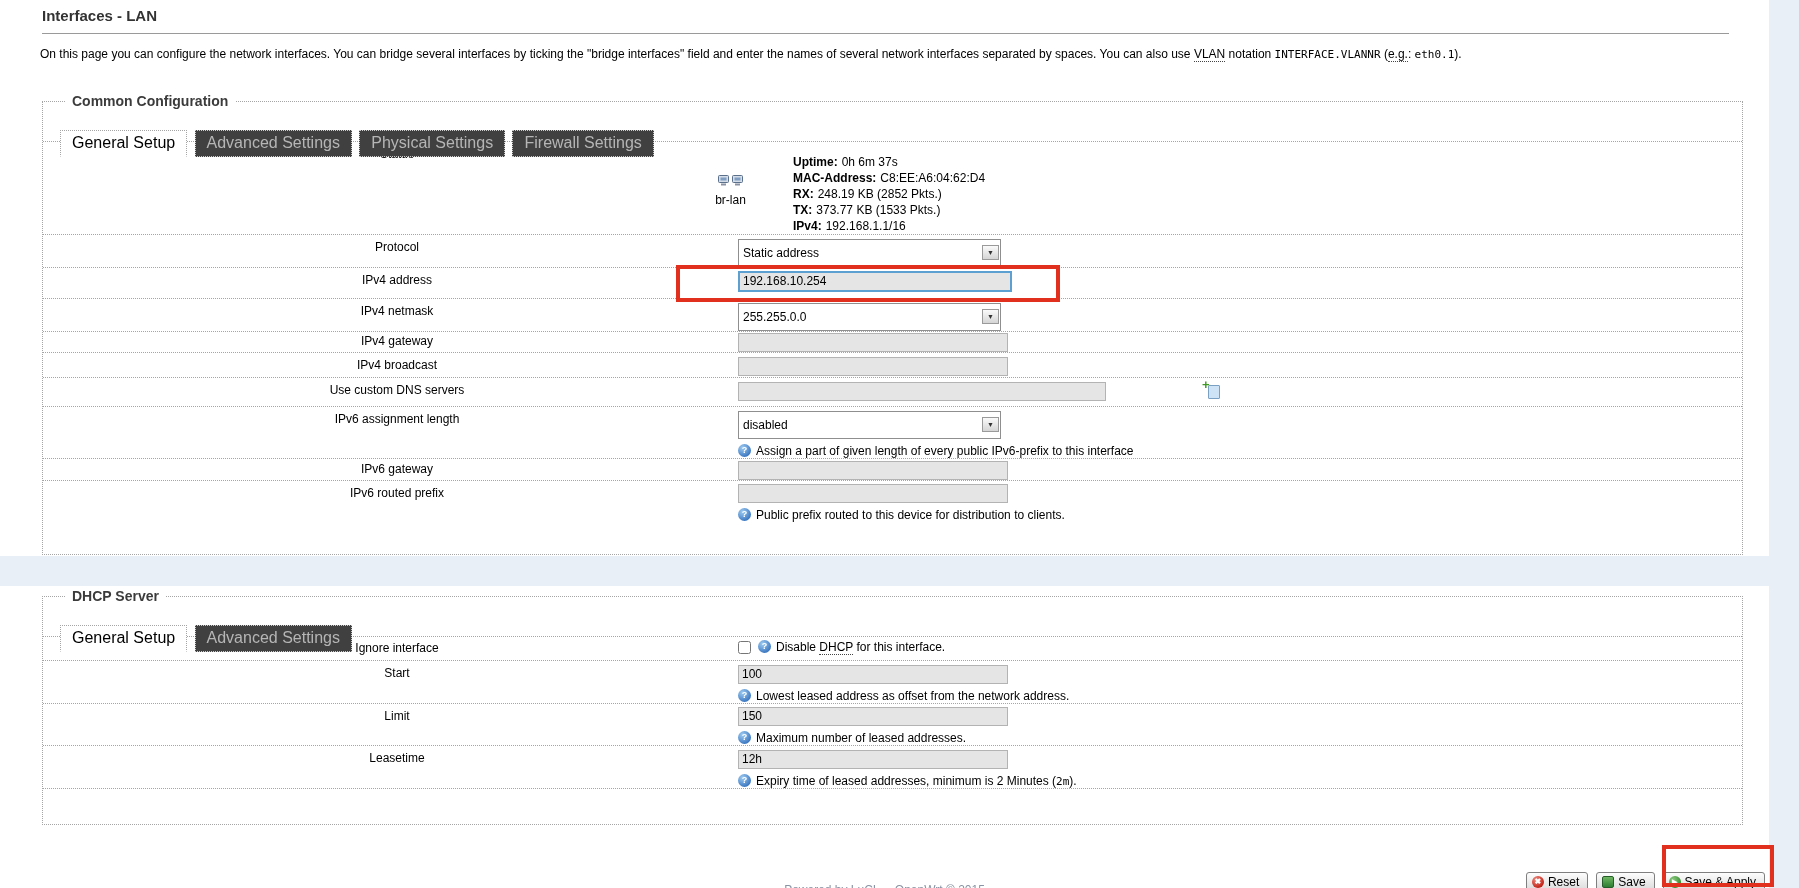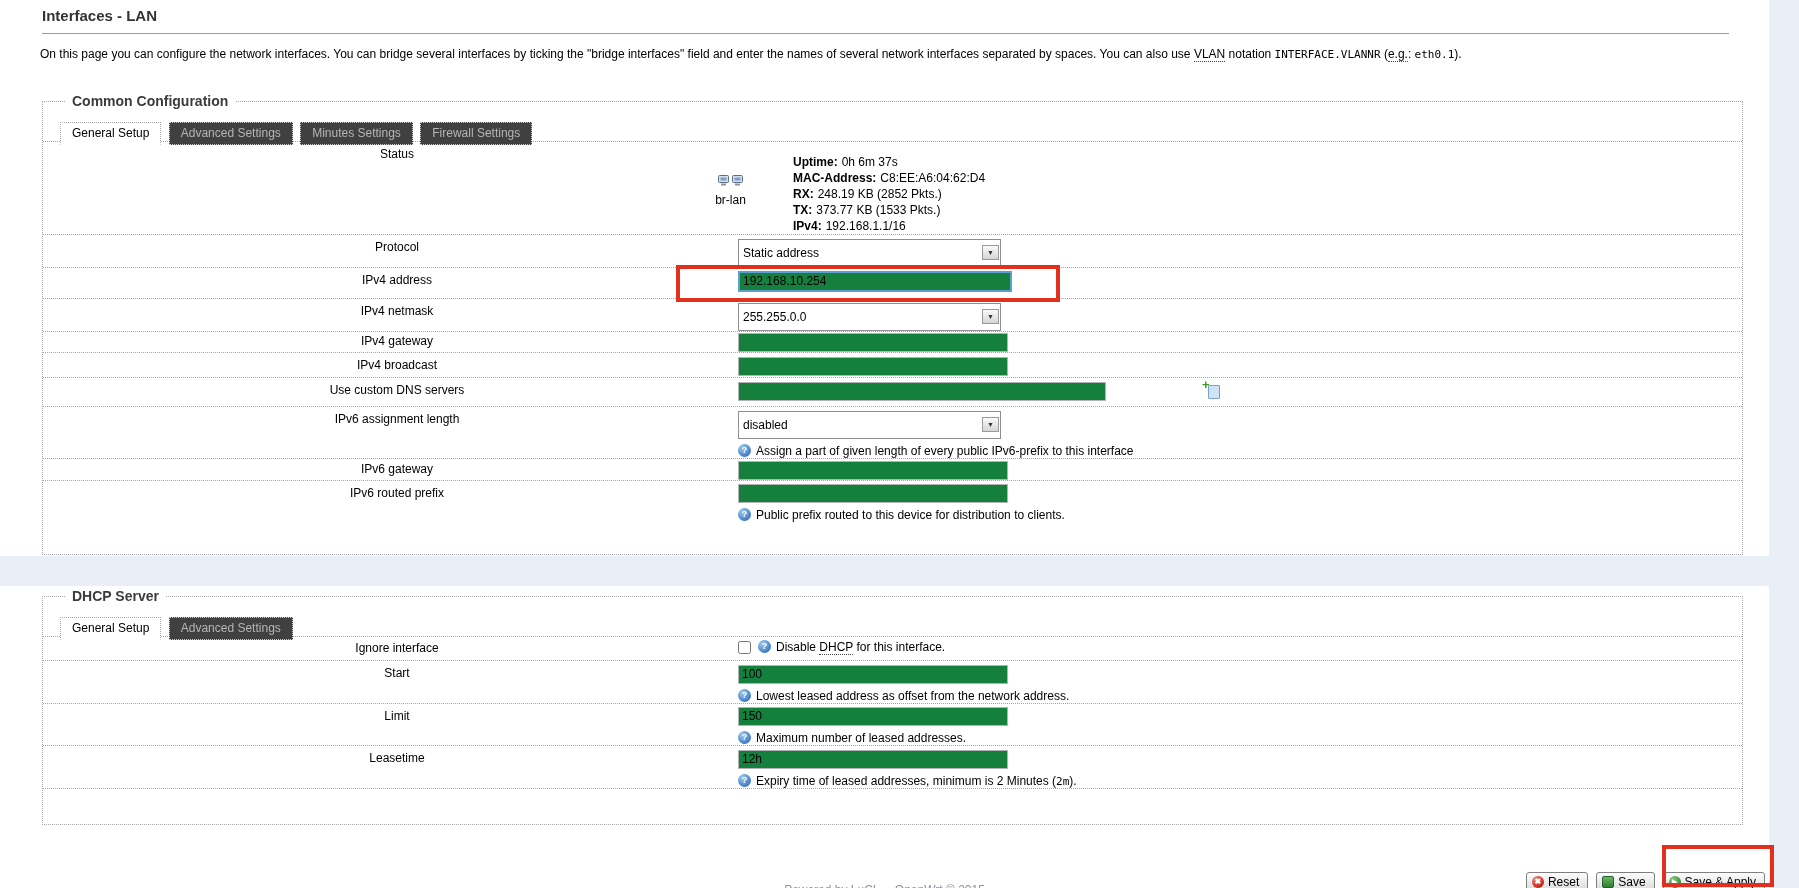--- a/index.html
+++ b/index.html
@@ -17,31 +17,31 @@
   .abbr { border-bottom: 1px dotted #444; cursor: help; }
   .code { font-family: "DejaVu Sans Mono", monospace; font-size: 11px; }
 
   .fieldset { position: relative; border: 1px dotted #a5a5a5; margin: 0 56px 0 42px; background:#fff; }
   .fs1 { margin-top: 38px; height: 454px; }
   .fs2 { margin-top: 10px; height: 229px; }
   .legend { position: absolute; top: -9px; left: 22px; background: #fff; padding: 0 7px;
     font-weight: bold; font-size: 14px; color: #3b3b3b; }
 
   .tabs { margin-top: 18px; padding-left: 17px; border-bottom: 1px dotted #a5a5a5; height: 22px; }
-  .tab { display: inline-block; position: relative; top: 2px; padding: 3px 11px 4px 11px;
-    margin-right: 4px; font-size: 12px; cursor: pointer; }
+  .tab { display: inline-block; position: relative; top: 10px; padding: 3px 11px 4px 11px;
+    margin-right: 4px; font-size: 16px; cursor: pointer; }
   .tab.active { background: #fff; border: 1px dotted #a5a5a5; border-bottom: 1px solid #fff; color:#000; }
   .tab.off { background: #404040; border: 1px dotted #cccccc; color: #b5b5b5; }
 
   .row { display: flex; border-bottom: 1px dotted #a5a5a5; }
   .row.last { border-bottom: none; }
   .rlabel { width: 695px; padding: 5px 0 0 13px; text-align: center; }
   .rfield { flex: 1; padding-top: 4px; position: relative; }
 
-  .tinput { width: 270px; height: 19px; border: 1px solid #b3b3b3; background: #15803d;
+  .tinput { width: 270px; height: 19px; border: 1px solid #b3b3b3; background: #e5e5e5;
     font-family: "Liberation Sans", sans-serif; font-size: 12px; padding: 0 3px; color:#000; }
   .tinput.wide { width: 368px; }
   .tinput.focus { border: 2px solid #5ba0d0; width: 274px; height: 21px; }
 
   .select { display: inline-flex; width: 263px; height: 28px; border: 1px solid #8f8f8f;
     background: #fff; align-items: center; cursor: pointer; }
   .select .selval { flex: 1; padding: 0 4px; white-space: nowrap; overflow: hidden; }
   .select .selarrow { width: 17px; height: 15px; margin: 0 1px; border: 1px solid #9a9a9a;
     background: linear-gradient(#fafafa, #d5d5d5); font-size: 7px; color: #333;
     display: flex; align-items: center; justify-content: center; }
@@ -99,21 +99,21 @@
 
   <h2 class="title">Interfaces - LAN</h2>
 
   <p class="desc"><span>On this page you can configure the network interfaces. You can bridge several interfaces by ticking the "bridge interfaces" field and enter the names of several network interfaces separated by spaces. You can also use </span><span class="abbr">VLAN</span><span> notation </span><span class="code">INTERFACE.VLANNR</span><span> (</span><span class="abbr">e.g.</span><span>: </span><span class="code">eth0.1</span><span>).</span></p>
 
   <div class="fieldset fs1">
     <div class="legend">Common Configuration</div>
     <div class="tabs">
       <span class="tab active">General Setup</span>
       <span class="tab off">Advanced Settings</span>
-      <span class="tab off">Minutes Settings</span>
+      <span class="tab off">Physical Settings</span>
       <span class="tab off">Firewall Settings</span>
     </div>
 
     <div class="row" style="min-height:93px">
       <div class="rlabel">Status</div>
       <div class="rfield status-field">
         <div class="device">
           <svg class="brsvg" width="28" height="16" viewBox="0 0 28 16">
             <g fill="#d5dde8" stroke="#5b708a" stroke-width="1">
               <rect x="1.5" y="1.5" width="10" height="7" rx="1"></rect>

